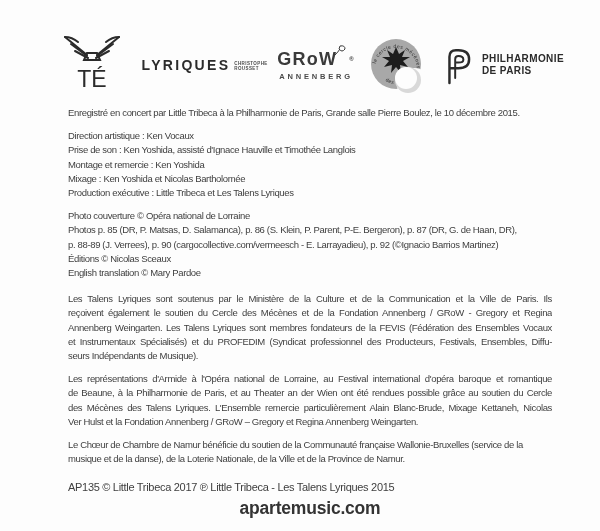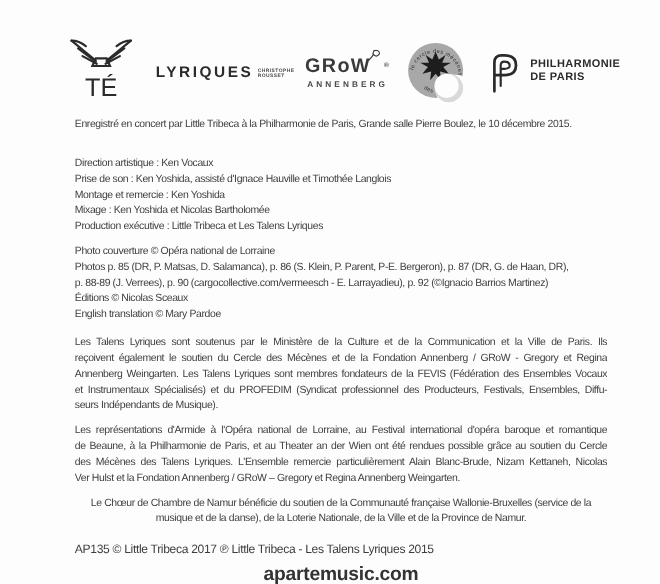--- a/index.html
+++ b/index.html
@@ -29,25 +29,25 @@
 
   .seal { position:relative; width:64px; height:64px; }
 
   .phil { display:flex; align-items:center; color:#2b2b2b; }
   .phil .txt { margin-left:8px; font-weight:700; font-size:10px; letter-spacing:0.4px; line-height:12px; white-space:nowrap; }
 
   
   .textcol { position:absolute; left:68px; top:106px; width:484px; }
   .line { white-space:nowrap; font-size:9.5px; letter-spacing:-0.35px; line-height:14.2px; overflow:hidden; }
   .jline { text-align:justify; text-align-last:justify; }
-  .sec-recording { margin-bottom:22px; }
+  .sec-recording { margin-bottom:9px; }
   .sec-credits { margin-bottom:9px; }
   .sec-photos { margin-bottom:12px; }
   .sec-par { margin-bottom:9px; }
-  .sec-par-last { margin-bottom:14px;text-align:center; }
+  .sec-par-last { margin-bottom:14px; }
   .footer-cat { font-size:11px; letter-spacing:-0.3px; line-height:15px; margin-top:4px; white-space:nowrap; }
   .website { font-size:17.5px; font-weight:700; letter-spacing:-0.2px; color:#333; margin-top:3px;text-align:center; }
 </style>
 </head>
 <body>
 
 <div class="page">
 
   <div class="logos">
 
@@ -148,21 +148,21 @@
       <div class="line jline">Les Talens Lyriques sont soutenus par le Ministère de la Culture et de la Communication et la Ville de Paris. Ils</div>
       <div class="line jline">reçoivent également le soutien du Cercle des Mécènes et de la Fondation Annenberg / GRoW - Gregory et Regina</div>
       <div class="line jline">Annenberg Weingarten. Les Talens Lyriques sont membres fondateurs de la FEVIS (Fédération des Ensembles Vocaux</div>
       <div class="line jline">et Instrumentaux Spécialisés) et du PROFEDIM (Syndicat professionnel des Producteurs, Festivals, Ensembles, Diffu-</div>
       <div class="line">seurs Indépendants de Musique).</div>
     </div>
 
     <div class="sec-par">
       <div class="line jline">Les représentations d'Armide à l'Opéra national de Lorraine, au Festival international d'opéra baroque et romantique</div>
       <div class="line jline">de Beaune, à la Philharmonie de Paris, et au Theater an der Wien ont été rendues possible grâce au soutien du Cercle</div>
-      <div class="line jline">des Mécènes des Talens Lyriques. L'Ensemble remercie particulièrement Alain Blanc-Brude, Nizam Kettaneh, Nicolas</div>
+      <div class="line jline">des Mécènes des Talens Lyriques. L'Ensemble remercie particulièrement Alain Blanc-Brude, Mixage Kettaneh, Nicolas</div>
       <div class="line">Ver Hulst et la Fondation Annenberg / GRoW – Gregory et Regina Annenberg Weingarten.</div>
     </div>
 
     <div class="sec-par-last">
       <div class="line">Le Chœur de Chambre de Namur bénéficie du soutien de la Communauté française Wallonie-Bruxelles (service de la</div>
       <div class="line">musique et de la danse), de la Loterie Nationale, de la Ville et de la Province de Namur.</div>
     </div>
 
     <div class="footer-cat">AP135 © Little Tribeca 2017 ℗ Little Tribeca - Les Talens Lyriques 2015</div>
     <div class="website">apartemusic.com</div>

